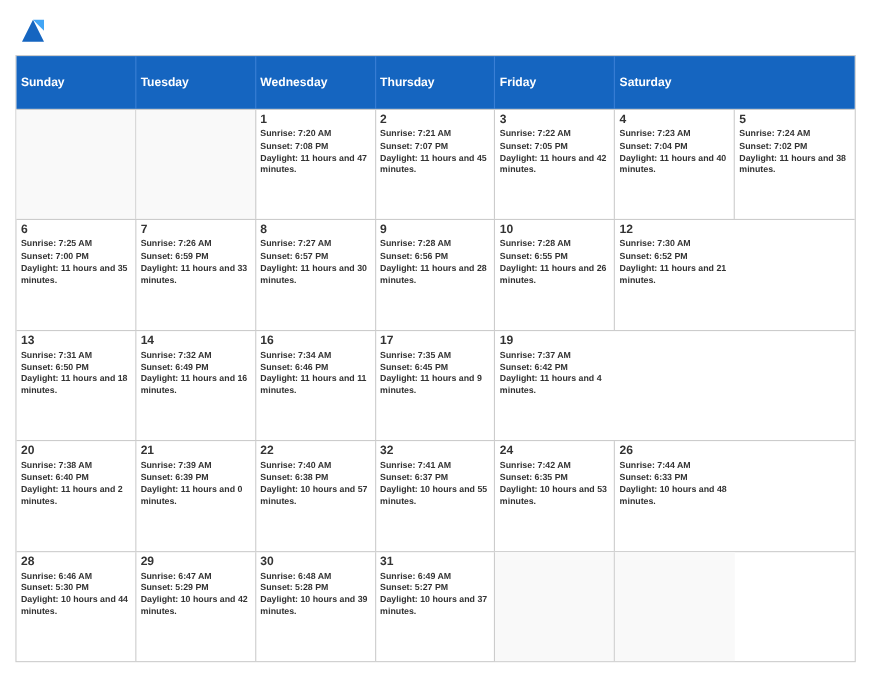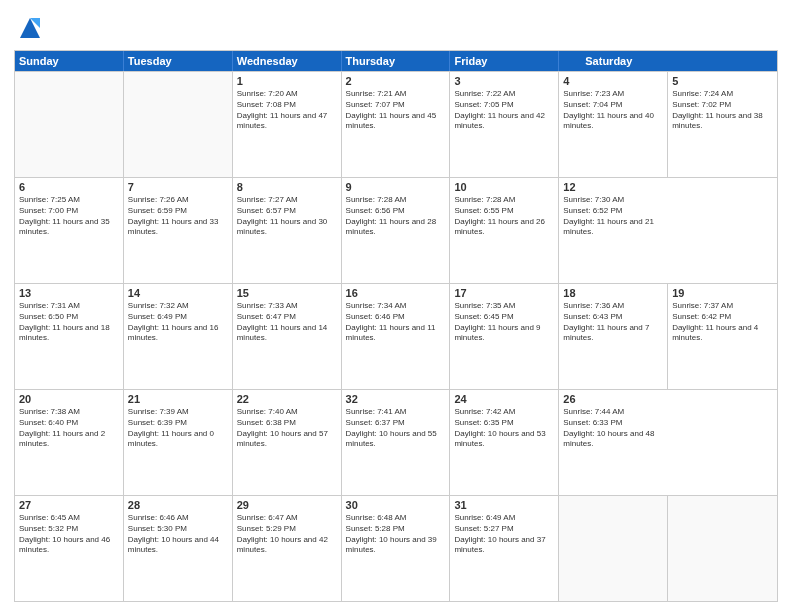--- a/index.html
+++ b/index.html
@@ -63,25 +63,25 @@
     }
     .cal-header {
       display: grid;
       grid-template-columns: repeat(7, 1fr);
       background: #1565c0;
     }
     .cal-header-cell {
       color: #fff;
       font-size: 11px;
       font-weight: bold;
-      padding: 4px 4px;
+      padding: 18px 4px;
       text-align: left;
       border-right: 1px solid #3a7fd5;
     }
-    .cal-header-cell:last-child { border-right: none; margin-left: 22px; }
+    .cal-header-cell:last-child { border-right: none; }
     .cal-body {
       flex: 1;
       display: flex;
       flex-direction: column;
     }
     .cal-row {
       display: grid;
       grid-template-columns: repeat(7, 1fr);
       flex: 1;
       border-top: 1px solid #ccc;
@@ -100,20 +100,21 @@
     .day-num {
       font-size: 11px;
       font-weight: bold;
       margin-bottom: 2px;
       display: block;
     }
     .cell-text {
       font-size: 8px;
       line-height: 1.35;
       color: #333;
+      font-weight: bold;
     }
   </style>
 </head>
 <body>
 
 <div class="page">
   <div class="header">
     <div class="logo">
       <div>
         <div class="logo-text">
@@ -195,36 +196,28 @@
         <div class="cal-row">
           <div class="cal-cell">
             <span class="day-num">13</span>
             <div class="cell-text">Sunrise: 7:31 AM<br>Sunset: 6:50 PM<br>Daylight: 11 hours and 18 minutes.</div>
           </div>
           <div class="cal-cell">
             <span class="day-num">14</span>
             <div class="cell-text">Sunrise: 7:32 AM<br>Sunset: 6:49 PM<br>Daylight: 11 hours and 16 minutes.</div>
           </div>
           <div class="cal-cell">
-            <span class="day-num">15</span>
-            <div class="cell-text">Sunrise: 7:33 AM<br>Sunset: 6:47 PM<br>Daylight: 11 hours and 14 minutes.</div>
-          </div>
-          <div class="cal-cell">
             <span class="day-num">16</span>
             <div class="cell-text">Sunrise: 7:34 AM<br>Sunset: 6:46 PM<br>Daylight: 11 hours and 11 minutes.</div>
           </div>
           <div class="cal-cell">
             <span class="day-num">17</span>
             <div class="cell-text">Sunrise: 7:35 AM<br>Sunset: 6:45 PM<br>Daylight: 11 hours and 9 minutes.</div>
           </div>
           <div class="cal-cell">
-            <span class="day-num">18</span>
-            <div class="cell-text">Sunrise: 7:36 AM<br>Sunset: 6:43 PM<br>Daylight: 11 hours and 7 minutes.</div>
-          </div>
-          <div class="cal-cell">
             <span class="day-num">19</span>
             <div class="cell-text">Sunrise: 7:37 AM<br>Sunset: 6:42 PM<br>Daylight: 11 hours and 4 minutes.</div>
           </div>
         </div>
         <div class="cal-row">
           <div class="cal-cell">
             <span class="day-num">20</span>
             <div class="cell-text">Sunrise: 7:38 AM<br>Sunset: 6:40 PM<br>Daylight: 11 hours and 2 minutes.</div>
           </div>
           <div class="cal-cell">
@@ -242,24 +235,20 @@
           <div class="cal-cell">
             <span class="day-num">24</span>
             <div class="cell-text">Sunrise: 7:42 AM<br>Sunset: 6:35 PM<br>Daylight: 10 hours and 53 minutes.</div>
           </div>
           <div class="cal-cell">
             <span class="day-num">26</span>
             <div class="cell-text">Sunrise: 7:44 AM<br>Sunset: 6:33 PM<br>Daylight: 10 hours and 48 minutes.</div>
           </div>
         </div>
         <div class="cal-row">
-          <div class="cal-cell">
-            <span class="day-num">27</span>
-            <div class="cell-text">Sunrise: 6:45 AM<br>Sunset: 5:32 PM<br>Daylight: 10 hours and 46 minutes.</div>
-          </div>
           <div class="cal-cell">
             <span class="day-num">28</span>
             <div class="cell-text">Sunrise: 6:46 AM<br>Sunset: 5:30 PM<br>Daylight: 10 hours and 44 minutes.</div>
           </div>
           <div class="cal-cell">
             <span class="day-num">29</span>
             <div class="cell-text">Sunrise: 6:47 AM<br>Sunset: 5:29 PM<br>Daylight: 10 hours and 42 minutes.</div>
           </div>
           <div class="cal-cell">
             <span class="day-num">30</span>

